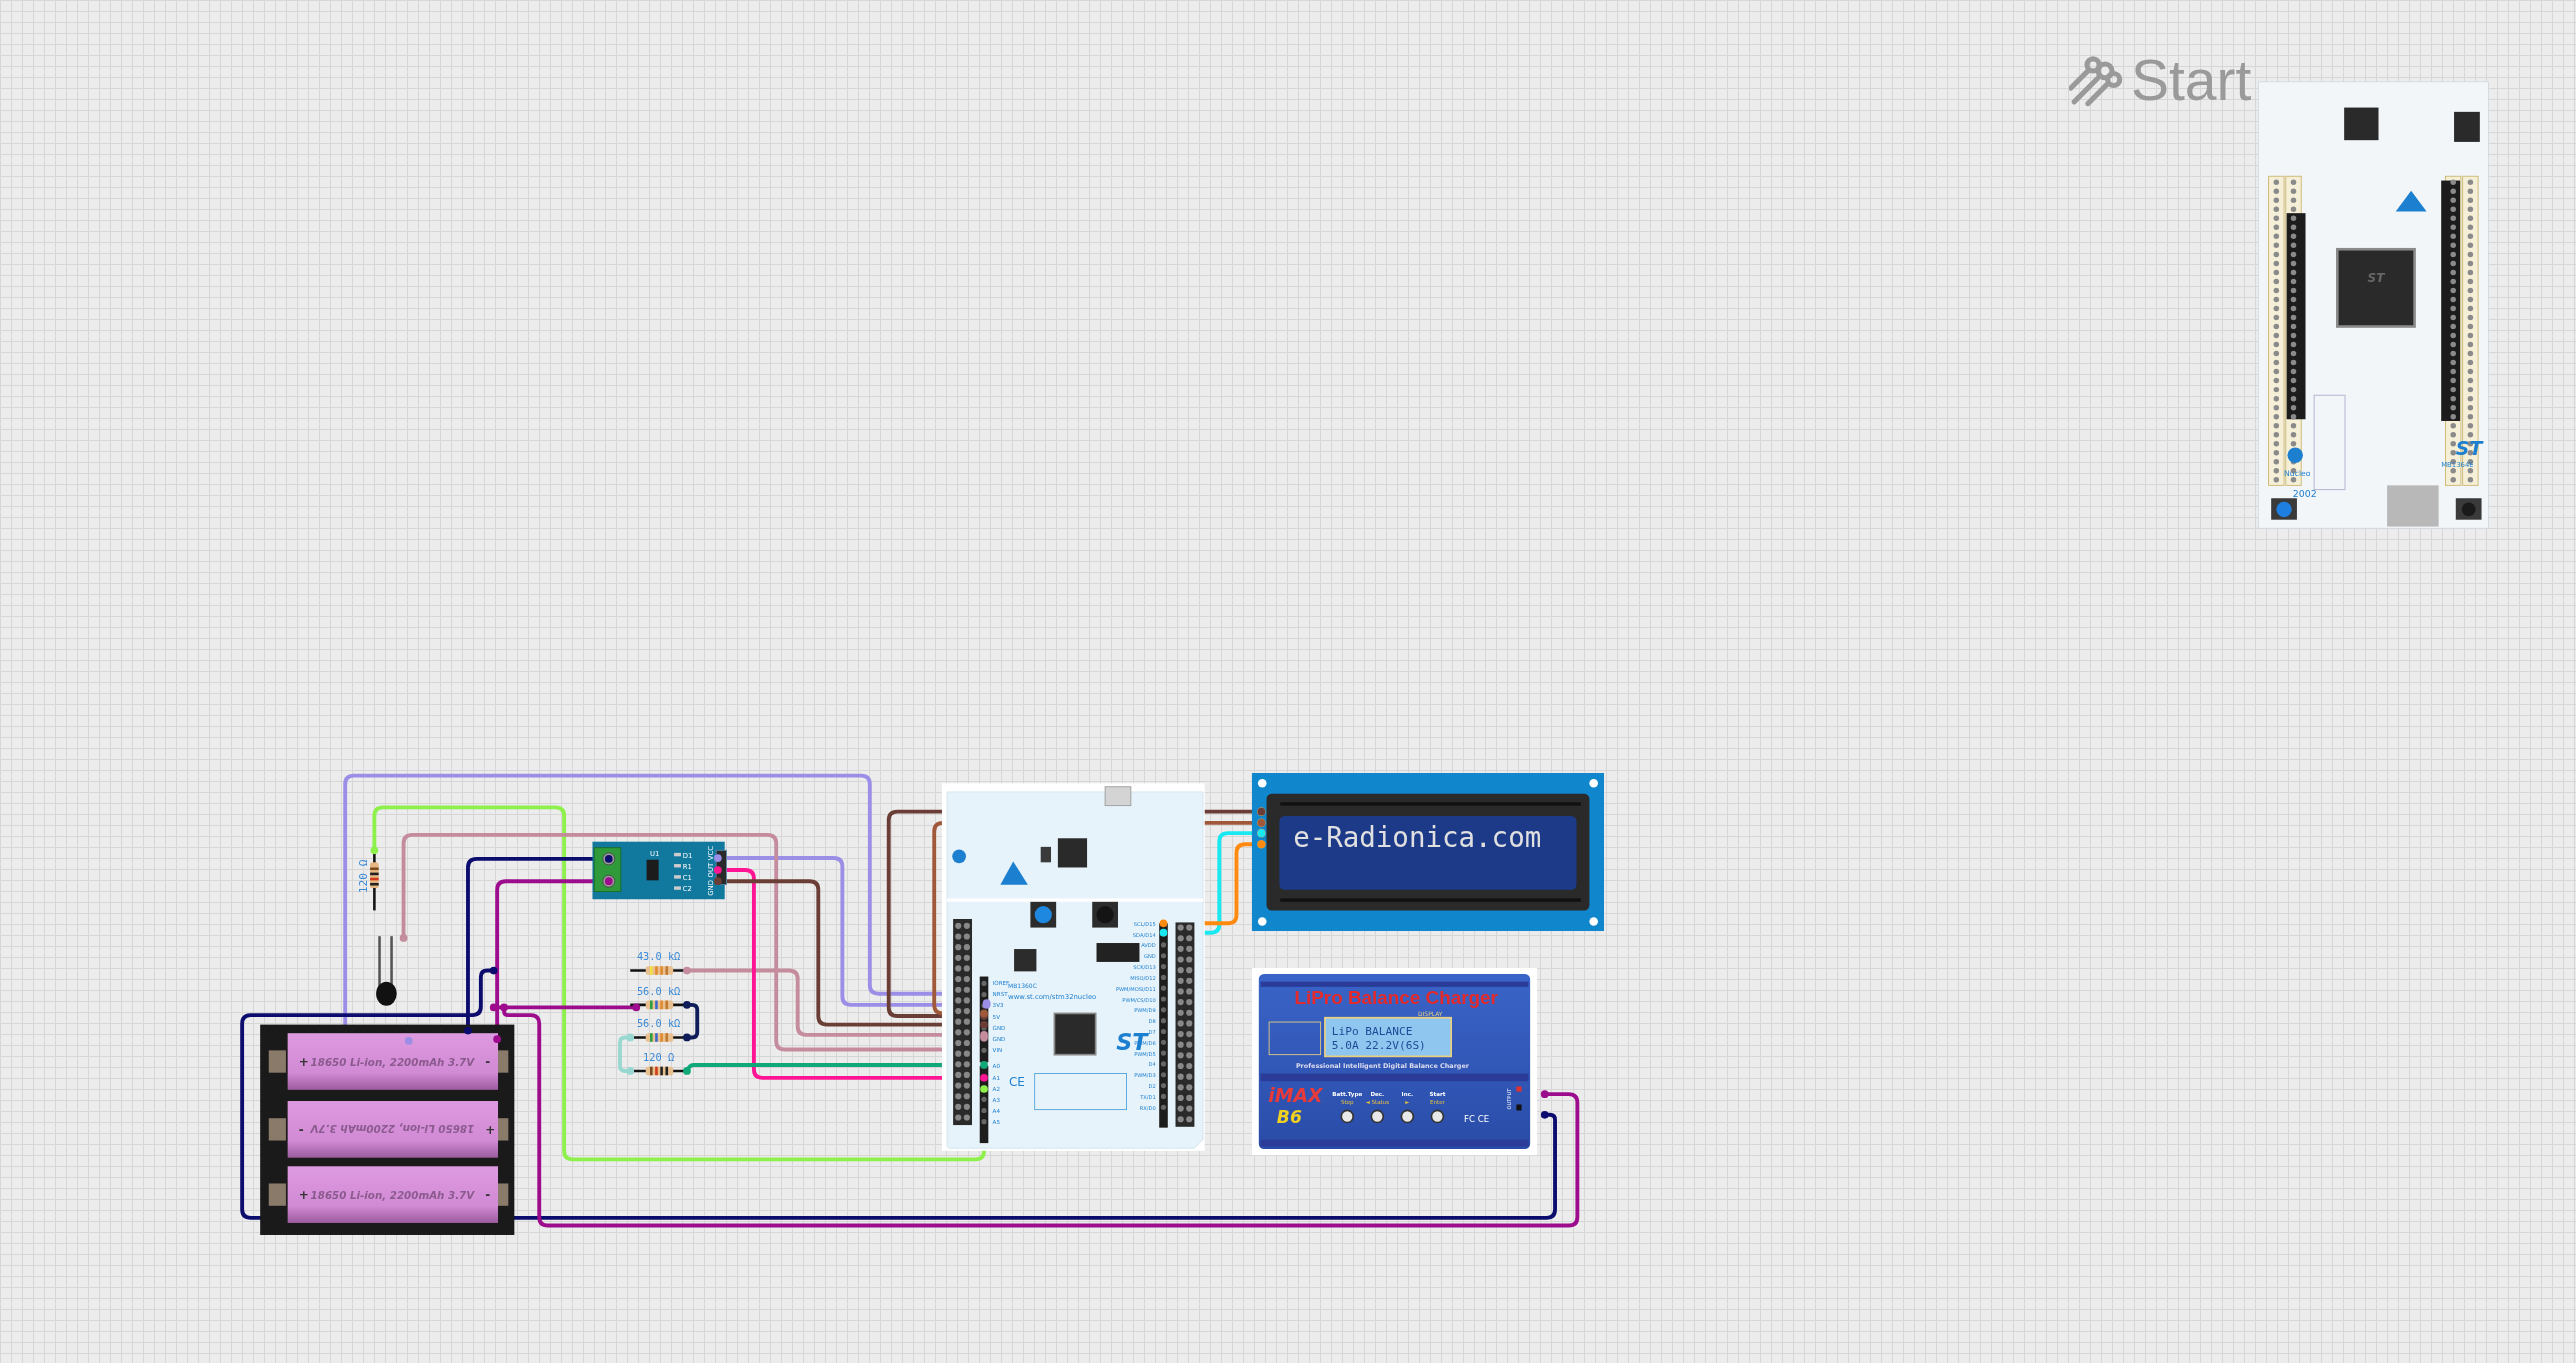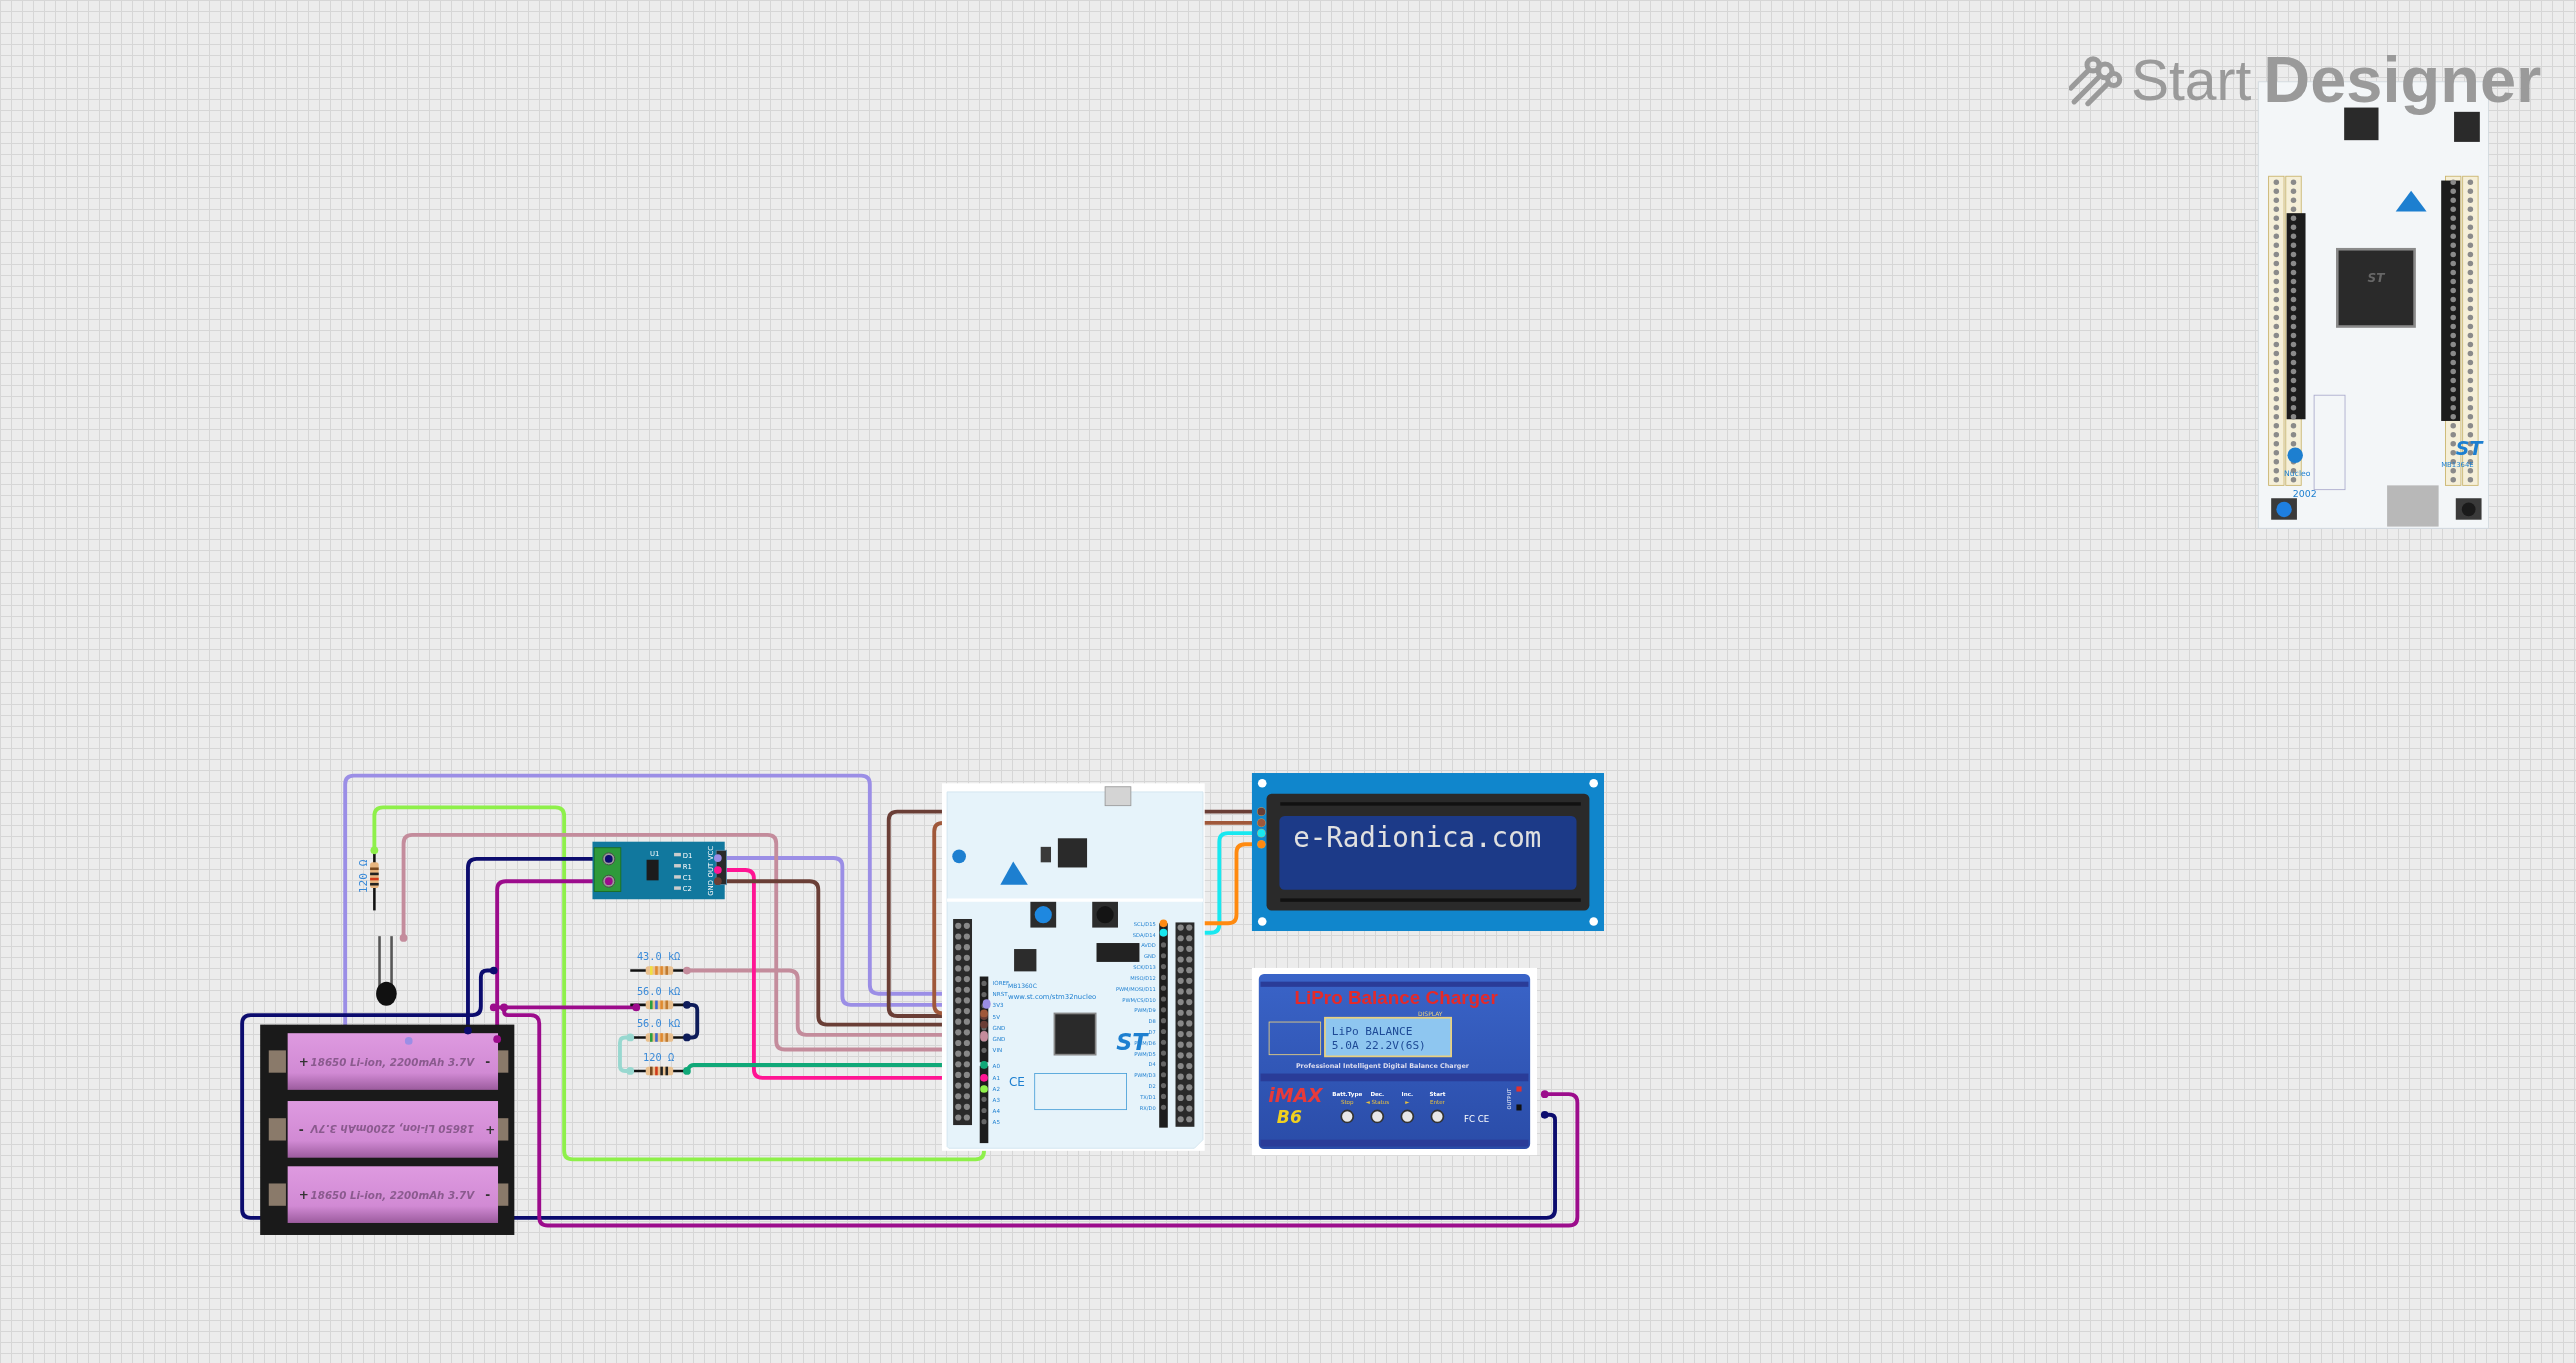--- a/index.html
+++ b/index.html
@@ -29,21 +29,20 @@
     <g stroke="#9a9a9a" stroke-width="6" fill="none" stroke-linecap="round">
       <line x1="6" y1="58" x2="34" y2="30"></line>
       <circle cx="42" cy="22" r="8"></circle>
       <line x1="22" y1="60" x2="44" y2="38"></line>
       <circle cx="52" cy="32" r="7"></circle>
       <line x1="2" y1="42" x2="22" y2="22"></line>
       <circle cx="28" cy="15" r="7"></circle>
     </g>
   </svg>
   <span class="t1">Start</span>
-  <span class="t2">Designer</span>
 </div>
 
 <svg id="canvas" width="2576" height="1364" viewBox="0 0 3000 1588" xmlns="http://www.w3.org/2000/svg">
   <defs>
     <linearGradient id="cellGrad" x1="0" y1="0" x2="0" y2="1">
       <stop offset="0" stop-color="#de9ae0"></stop>
       <stop offset="0.7" stop-color="#d18ad4"></stop>
       <stop offset="1" stop-color="#9c5c9e"></stop>
     </linearGradient>
     <linearGradient id="chargerGrad" x1="0" y1="0" x2="0" y2="1">

